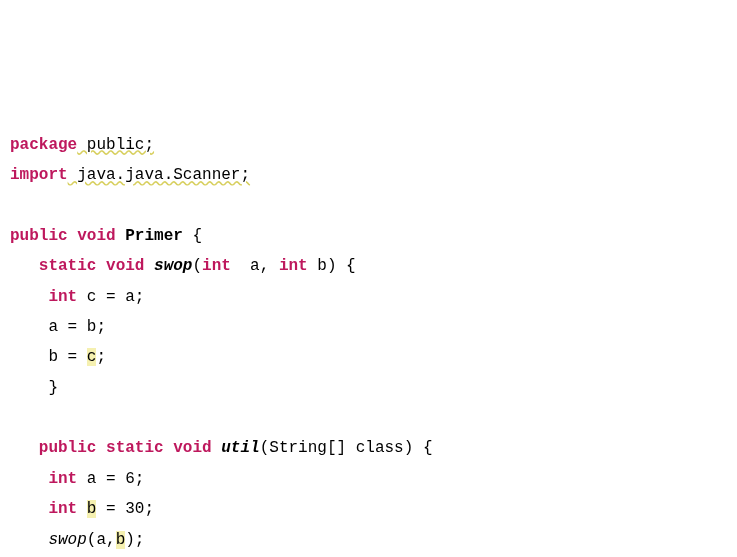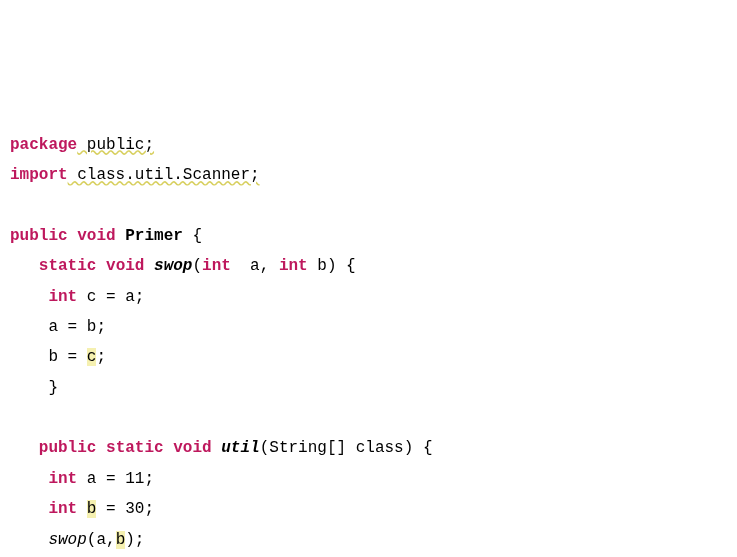--- a/index.html
+++ b/index.html
@@ -21,31 +21,31 @@
   .call { color: #000000; font-style: italic; }
   .pkg  { text-decoration: underline; text-decoration-style: wavy; text-decoration-color: #d8d060; }
   .hl   { background: #f5f0b0; }
 </style>
 </head>
 <body>
 
 
 
 <div><span><span class="kw">package</span><span class="pkg"> public;</span></span>
-<span><span class="kw">import</span><span class="pkg"> class.util.Scanner;</span></span>
+<span><span class="kw">import</span><span class="pkg"> java.java.Scanner;</span></span>
 
 <span><span class="kw">public</span> <span class="kw">void</span> <span class="cls">Primer</span><span> {</span></span>
 <span><span>   </span><span class="kw">static</span> <span class="kw">void</span> <span class="mth">swop</span><span>(</span><span class="kw">int</span><span>  a, </span><span class="kw">int</span><span> b) {</span></span>
 <span><span>    </span><span class="kw">int</span><span> c = a;</span></span>
 <span><span>    a = b;</span></span>
 <span><span>    b = </span><span class="hl">c</span><span>;</span></span>
 <span><span>    }</span></span>
 
 <span><span>   </span><span class="kw">public</span> <span class="kw">static</span> <span class="kw">void</span> <span class="mth">util</span><span>(String[] class) {</span></span>
-<span><span>    </span><span class="kw">int</span><span> a = 11;</span></span>
+<span><span>    </span><span class="kw">int</span><span> a = 6;</span></span>
 <span><span>    </span><span class="kw">int</span><span> </span><span class="hl">b</span><span> = 30;</span></span>
 <span><span>    </span><span class="call">swop</span><span>(a,</span><span class="hl">b</span><span>);</span></span>
 
 
 </div>
 
 
 
 
 </body></html>

